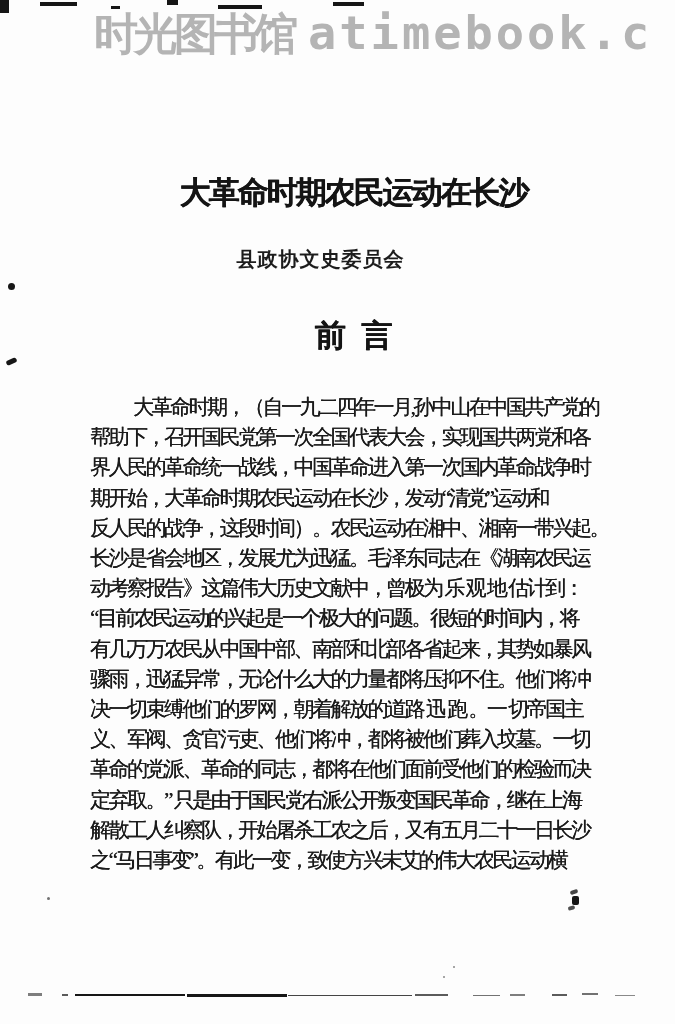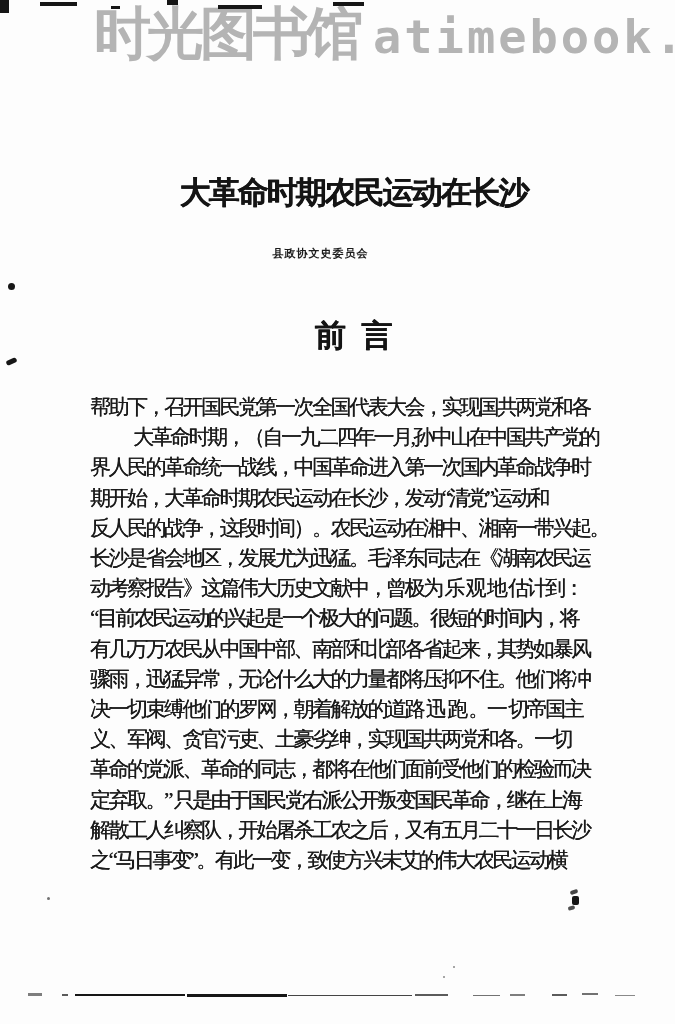--- a/index.html
+++ b/index.html
@@ -20,21 +20,21 @@
     top: 4px;
     left: 94px;
     width: 600px;
     white-space: nowrap;
     color: #b4b4b4;
     font-weight: bold;
     overflow: hidden;
   }
   .wm-cjk {
     font-family: "DejaVu Sans", "Liberation Sans", sans-serif;
-    font-size: 57px;
+    font-size: 44px;
     letter-spacing: -4px;
     line-height: 58px;
   }
   .wm-latin {
     font-family: "DejaVu Sans Mono", monospace;
     font-size: 47px;
     letter-spacing: 3px;
     line-height: 58px;
     margin-left: 14px;
     text-align: right;
@@ -53,21 +53,21 @@
     color: #141414;
     text-shadow: 0.4px 0 0 currentColor;
     padding-left: 32px;
   }
   .byline {
     position: absolute;
     top: 246px;
     left: 0;
     width: 641px;
     text-align: center;
-    font-size: 11px;
+    font-size: 20px;
     font-weight: bold;
     letter-spacing: 1px;
     color: #1c1c1c;
   }
   .section-heading {
     position: absolute;
     top: 315px;
     left: 16px;
     width: 675px;
     text-align: center;
@@ -107,32 +107,32 @@
     <span class="wm-cjk">时光图书馆</span><span class="wm-latin">atimebook.c</span>
   </div>
 
   <div class="doc-title">大革命时期农民运动在长沙</div>
 
   <div class="byline">县政协文史委员会</div>
 
   <div class="section-heading">前  言</div>
 
   <div class="body-text">
+    <div class="body-line indent">大革命时期，（自一九二四年一月,孙中山在中国共产党的</div>
     <div class="body-line">帮助下，召开国民党第一次全国代表大会，实现国共两党和各</div>
-    <div class="body-line indent">大革命时期，（自一九二四年一月,孙中山在中国共产党的</div>
     <div class="body-line">界人民的革命统一战线，中国革命进入第一次国内革命战争时</div>
     <div class="body-line">期开始，大革命时期农民运动在长沙，发动“清党”运动和</div>
     <div class="body-line">反人民的战争，这段时间）。农民运动在湘中、湘南一带兴起。</div>
     <div class="body-line">长沙是省会地区，发展尤为迅猛。毛泽东同志在《湖南农民运</div>
     <div class="body-line">动考察报告》这篇伟大历史文献中，曾极为 乐 观 地 估计到：</div>
     <div class="body-line">“目前农民运动的兴起是一个极大的问题。很短的时间内，将</div>
     <div class="body-line">有几万万农民从中国中部、南部和北部各省起来，其势如暴风</div>
     <div class="body-line">骤雨，迅猛异常，无论什么大的力量都将压抑不住。他们将冲</div>
     <div class="body-line">决一切束缚他们的罗网，朝着解放的道路 迅 跑 。一 切帝国主</div>
-    <div class="body-line">义、军阀、贪官污吏、土豪劣绅，实现国共两党和各。一切</div>
+    <div class="body-line">义、军阀、贪官污吏、他们将冲，都将被他们葬入坟墓。一切</div>
     <div class="body-line">革命的党派、革命的同志，都将在他们面前受他们的检验而决</div>
     <div class="body-line">定弃取。” 只是由于国民党右派公开叛变国民革命，继在上海</div>
     <div class="body-line">解散工人纠察队，开始屠杀工农之后，又有五月二十一日长沙</div>
     <div class="body-line">之“马日事变”。有此一变，致使方兴未艾的伟大农民运动横</div>
   </div>
 
   <div class="artifact" style="left:0;top:0;width:9px;height:13px;"></div>
   <div class="artifact" style="left:40px;top:2px;width:37px;height:4px;"></div>
   <div class="artifact" style="left:111px;top:6px;width:9px;height:3px;"></div>
   <div class="artifact" style="left:167px;top:0;width:11px;height:5px;"></div>

